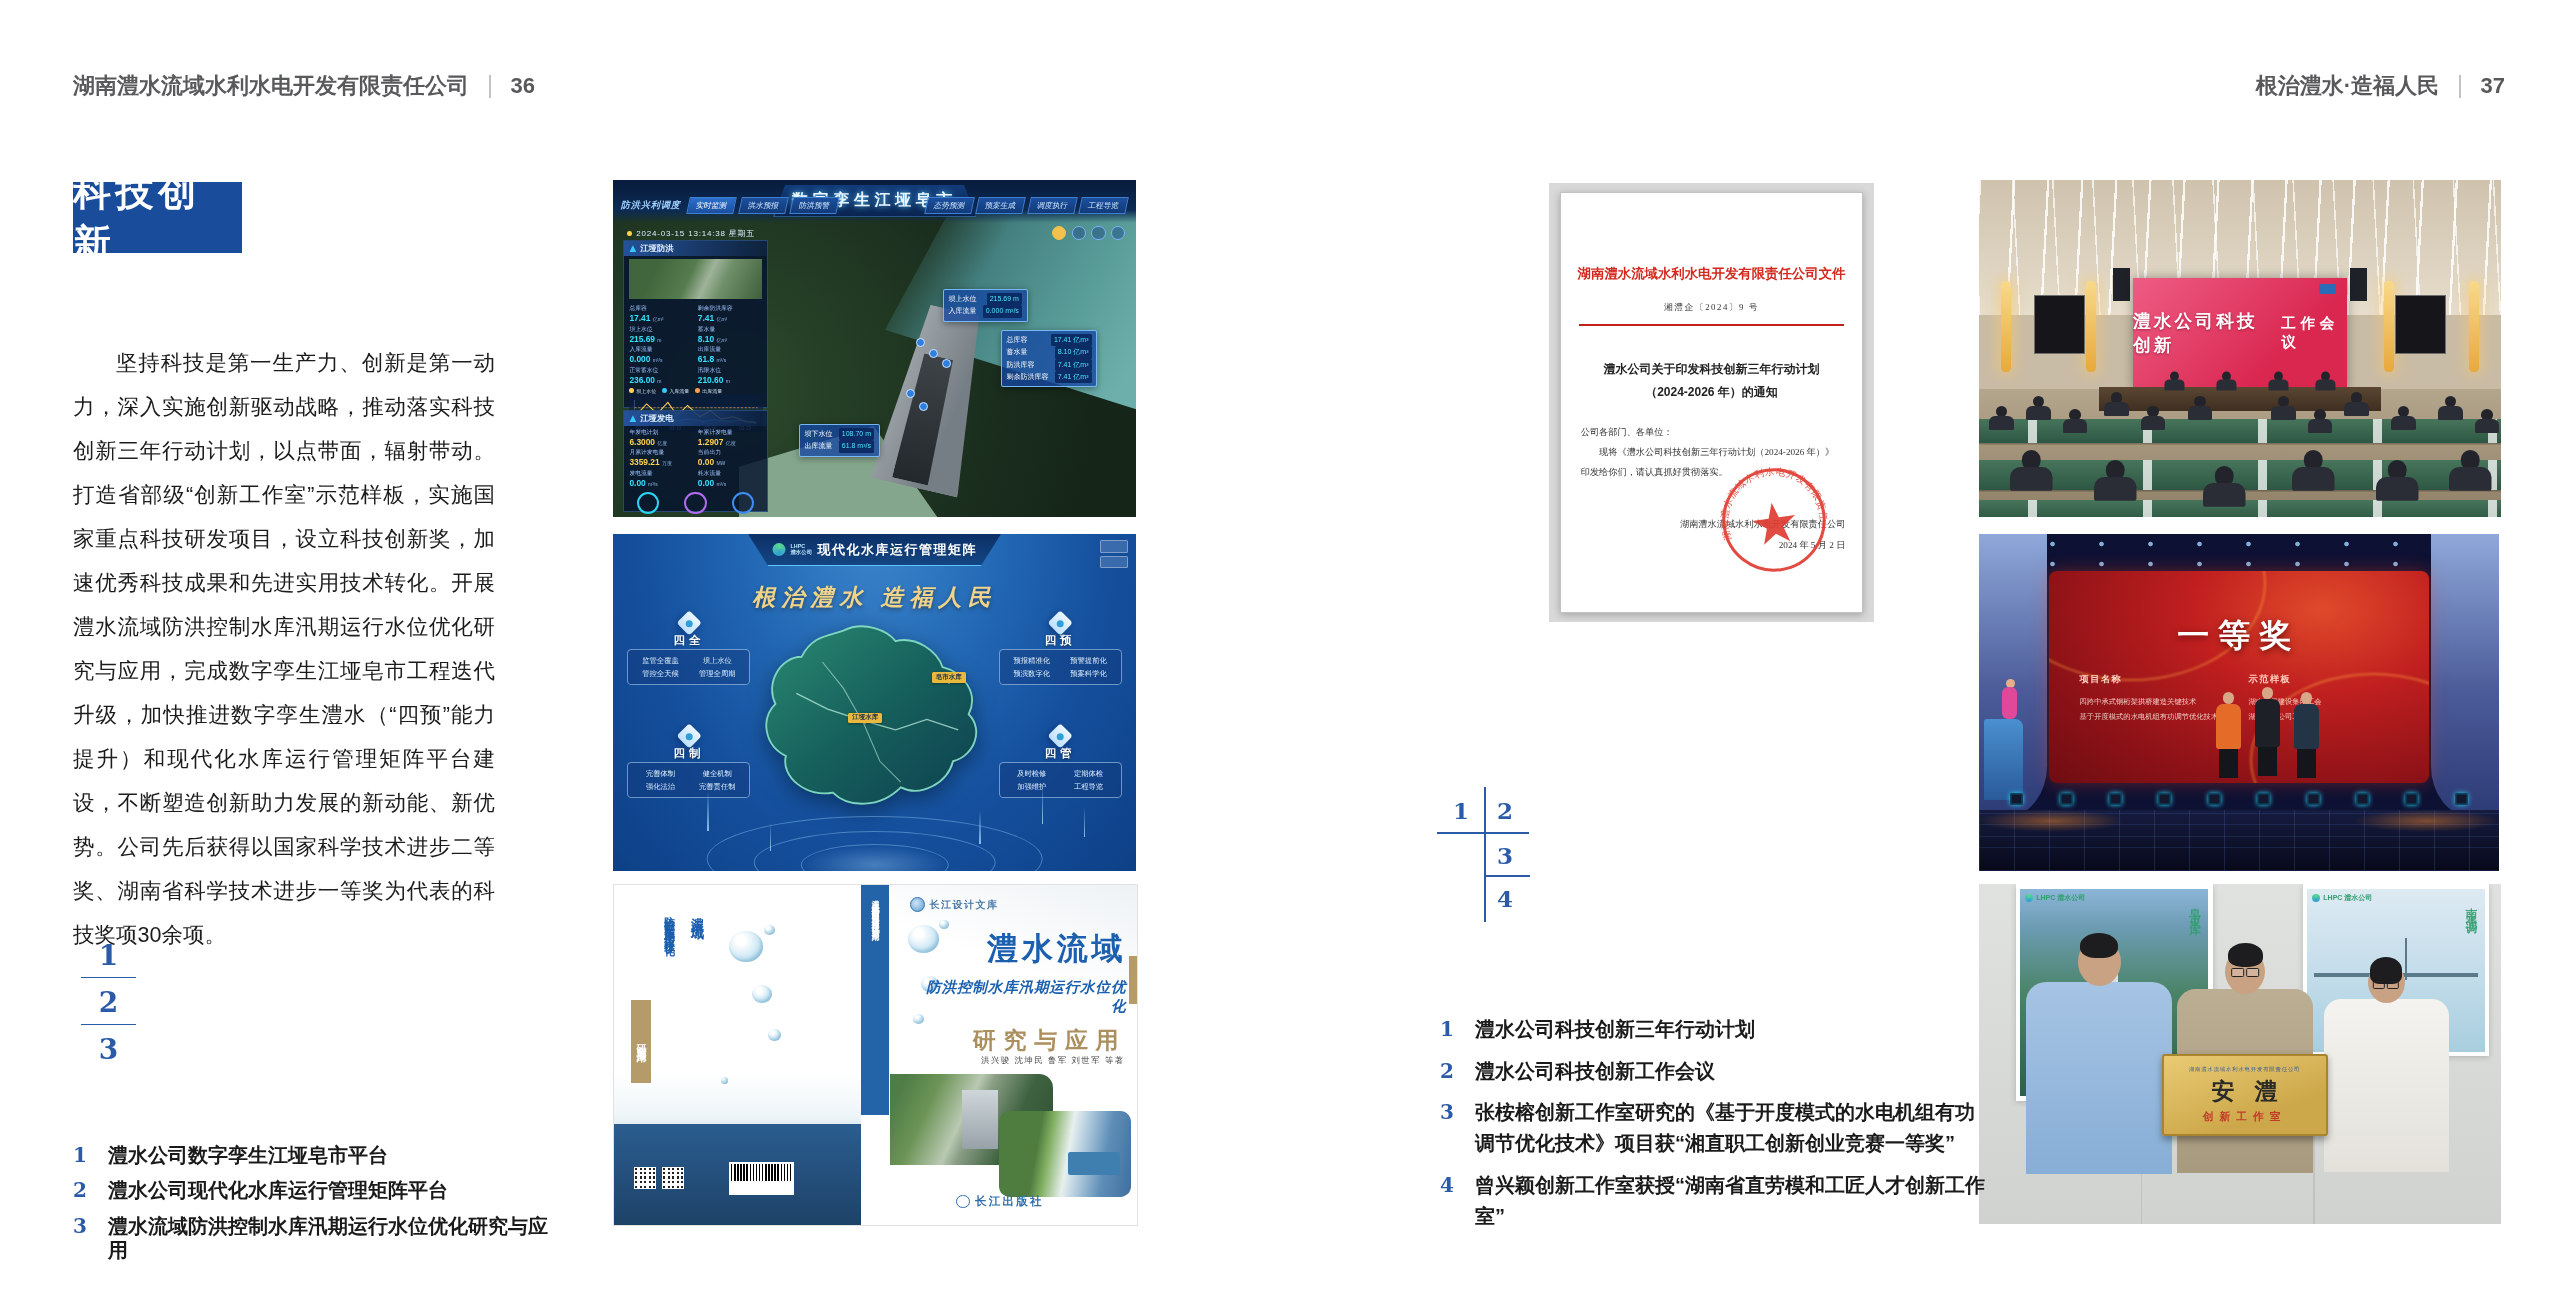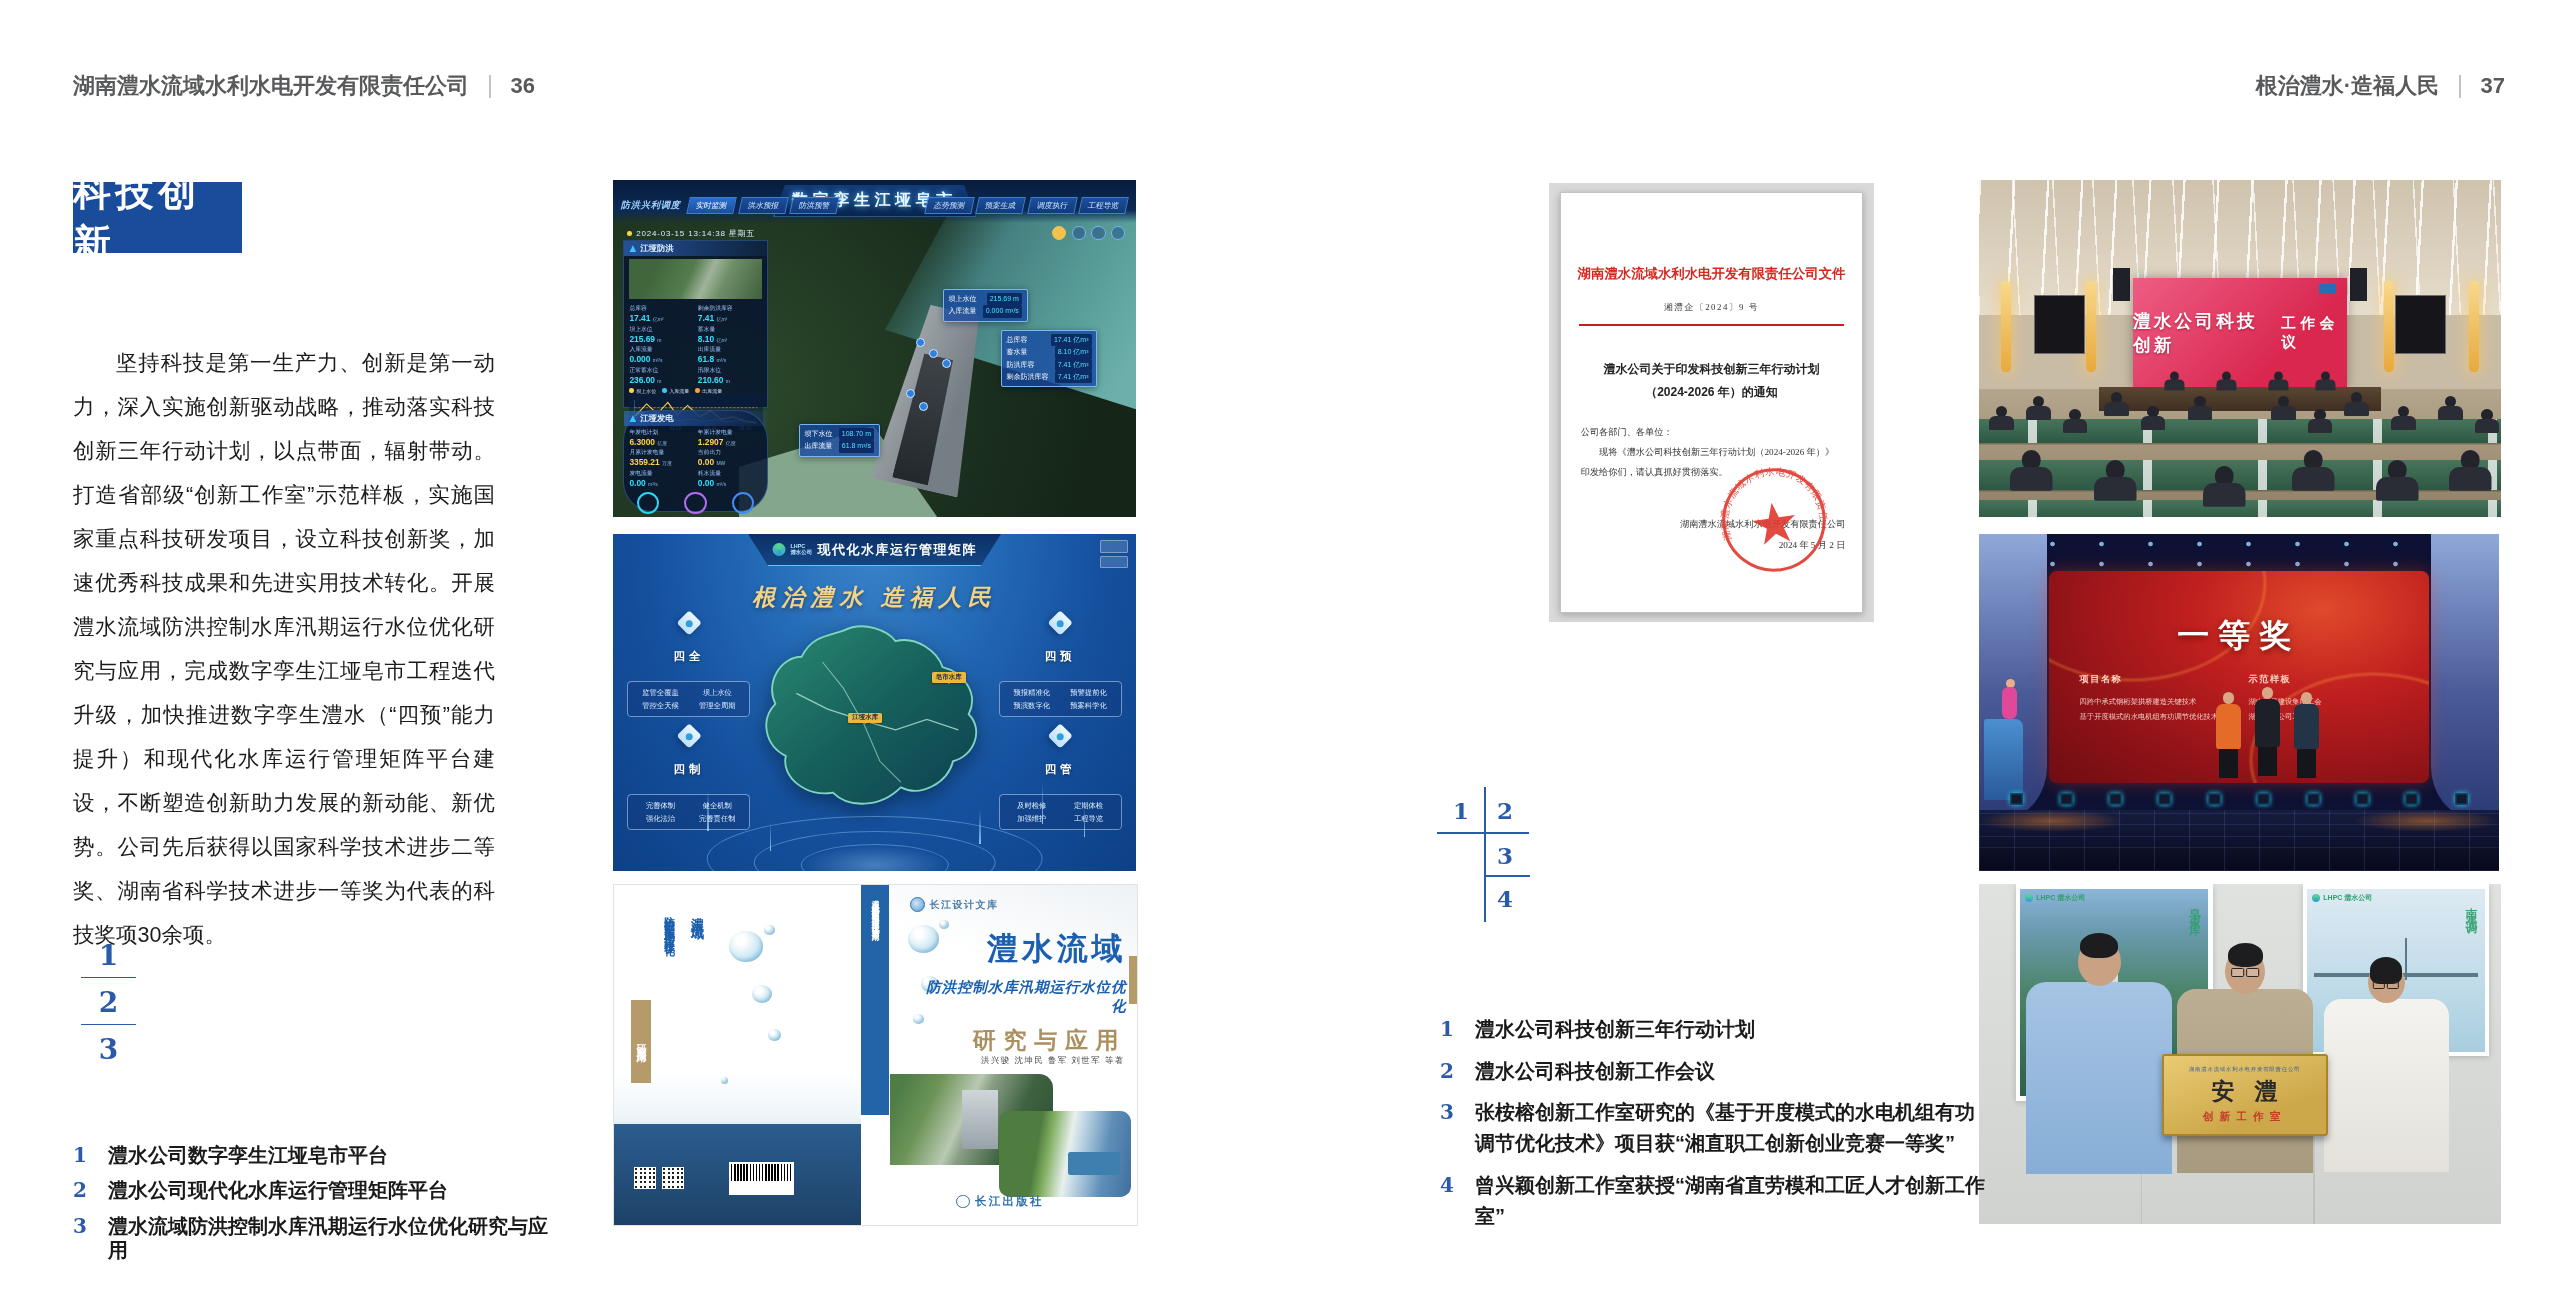--- a/index.html
+++ b/index.html
@@ -62,21 +62,21 @@
   .f1-tab{height:15.4px;padding:0 7px;font-size:7.7px;color:#cfe6ff;display:flex;align-items:center;
         background:linear-gradient(#1b4f9e,#123a78);border:0.8px solid #3f7fd0;transform:skewX(-12deg);}
   .f1-tab.hot{background:linear-gradient(#2a6fd0,#1b4f9e);color:#fff;}
   .f1-time{position:absolute;left:14px;top:48px;font-size:8px;color:#dcebff;letter-spacing:0.8px;}
   .f1-time:before{content:"";display:inline-block;width:4.6px;height:4.6px;border-radius:50%;background:#ffd34d;margin-right:4.6px;}
   .f1-icons{position:absolute;right:10.7px;top:46px;display:flex;gap:5.4px;}
   .f1-ic{width:12.3px;height:12.3px;border-radius:50%;border:0.8px solid #7ab4ff;background:rgba(20,60,130,.4);}
   .f1-ic.y{background:#f2c14e;border-color:#f2c14e;}
   .f1-panel{position:absolute;left:10px;width:143px;background:rgba(6,20,46,.84);border:0.8px solid rgba(90,160,255,.35);}
   .f1-flood{top:60px;height:166px;}
-  .f1-power{top:230px;height:100px;border-radius:30px;}
+  .f1-power{top:230px;height:100px;}
   .p-head{height:15.4px;display:flex;align-items:center;gap:3.8px;padding:0 5.4px;font-size:8.4px;font-weight:bold;color:#dff0ff;
         background:linear-gradient(90deg,rgba(45,100,190,.75),rgba(45,100,190,.1));}
   .p-head:before{content:"";width:7px;height:7px;background:#39c7ff;clip-path:polygon(50% 0,100% 100%,0 100%);}
   .p-photo{height:40px;margin:3.1px 4.6px;background:linear-gradient(115deg,#41663d 20%,#557c4e 45%,#9fb39a 58%,#6e8f68 70%,#3f5f3c);}
   .p-grid{display:grid;grid-template-columns:1fr 1fr;gap:1.5px 4.6px;padding:1.5px 5.4px;}
   .stat{display:flex;flex-direction:column;}
   .sl{font-size:5.8px;color:#9fc3ff;}
   .svu{display:flex;align-items:baseline;gap:2.3px;}
   .sv{font-size:8.4px;font-weight:bold;color:#35e0ff;}
   .su{font-size:5px;color:#8fb8e8;}
@@ -106,21 +106,21 @@
   .mx-title{color:#fff;font-size:13px;font-weight:bold;letter-spacing:1.5px;}
   .mx-chip{position:absolute;width:26px;height:10.7px;background:rgba(255,255,255,.16);border:0.8px solid rgba(255,255,255,.35);border-radius:1.5px;}
   .mx-slogan{position:absolute;left:0;top:48px;width:100%;text-align:center;color:#f0d48a;
         font-family:"Liberation Serif",serif;font-style:italic;font-weight:bold;font-size:23px;letter-spacing:6.1px;
         text-shadow:0 1.5px 4.6px rgba(40,20,0,.45);}
   .mx-map{position:absolute;left:21%;top:24%;width:58%;height:62%;filter:drop-shadow(0 7.7px 10.7px rgba(0,20,40,.5));}
   .mx-label{position:absolute;background:#e8b93c;color:#23324a;font-size:6.5px;font-weight:bold;
         padding:0.8px 3.8px;border-radius:1.5px;box-shadow:0 0.8px 2.3px rgba(0,0,0,.4);}
   .mx-label:after{content:"";position:absolute;left:50%;bottom:-3.8px;transform:translateX(-50%);
         border:3.1px solid transparent;border-top-color:#e8b93c;}
-  .mx-corner{position:absolute;width:115px;display:flex;flex-direction:column;align-items:center;gap:17px;}
+  .mx-corner{position:absolute;width:115px;display:flex;flex-direction:column;align-items:center;gap:1px;}
   .mx-ic{width:18.4px;height:18.4px;transform:rotate(45deg);background:linear-gradient(#eaf6ff,#bfe0ff);
         border-radius:3.8px;display:flex;align-items:center;justify-content:center;box-shadow:0 2.3px 6.1px rgba(0,20,60,.4);}
   .mx-ic i{width:7px;height:7px;border-radius:50%;background:#2f9fd8;transform:rotate(-45deg);}
   .mx-ct{color:#fff;font-size:11.5px;font-weight:bold;letter-spacing:3.8px;text-shadow:0 0.8px 3.1px rgba(0,0,0,.5);}
   .mx-panel{width:112px;border:0.8px solid rgba(190,220,255,.55);border-radius:4.6px;background:rgba(16,54,118,.42);
         display:grid;grid-template-columns:1fr 1fr;gap:3.1px 1.5px;padding:5.4px 4.6px;}
   .mx-item{font-size:7.3px;color:#dff0ff;text-align:center;white-space:nowrap;}
   .mx-c1{left:18.4px;top:80px;} .mx-c2{right:18.4px;top:80px;}
   .mx-c3{left:18.4px;top:193px;} .mx-c4{right:18.4px;top:193px;}
   .rip{position:absolute;left:50%;border:0.8px solid rgba(160,210,255,.4);border-radius:50%;transform:translateX(-50%);}

